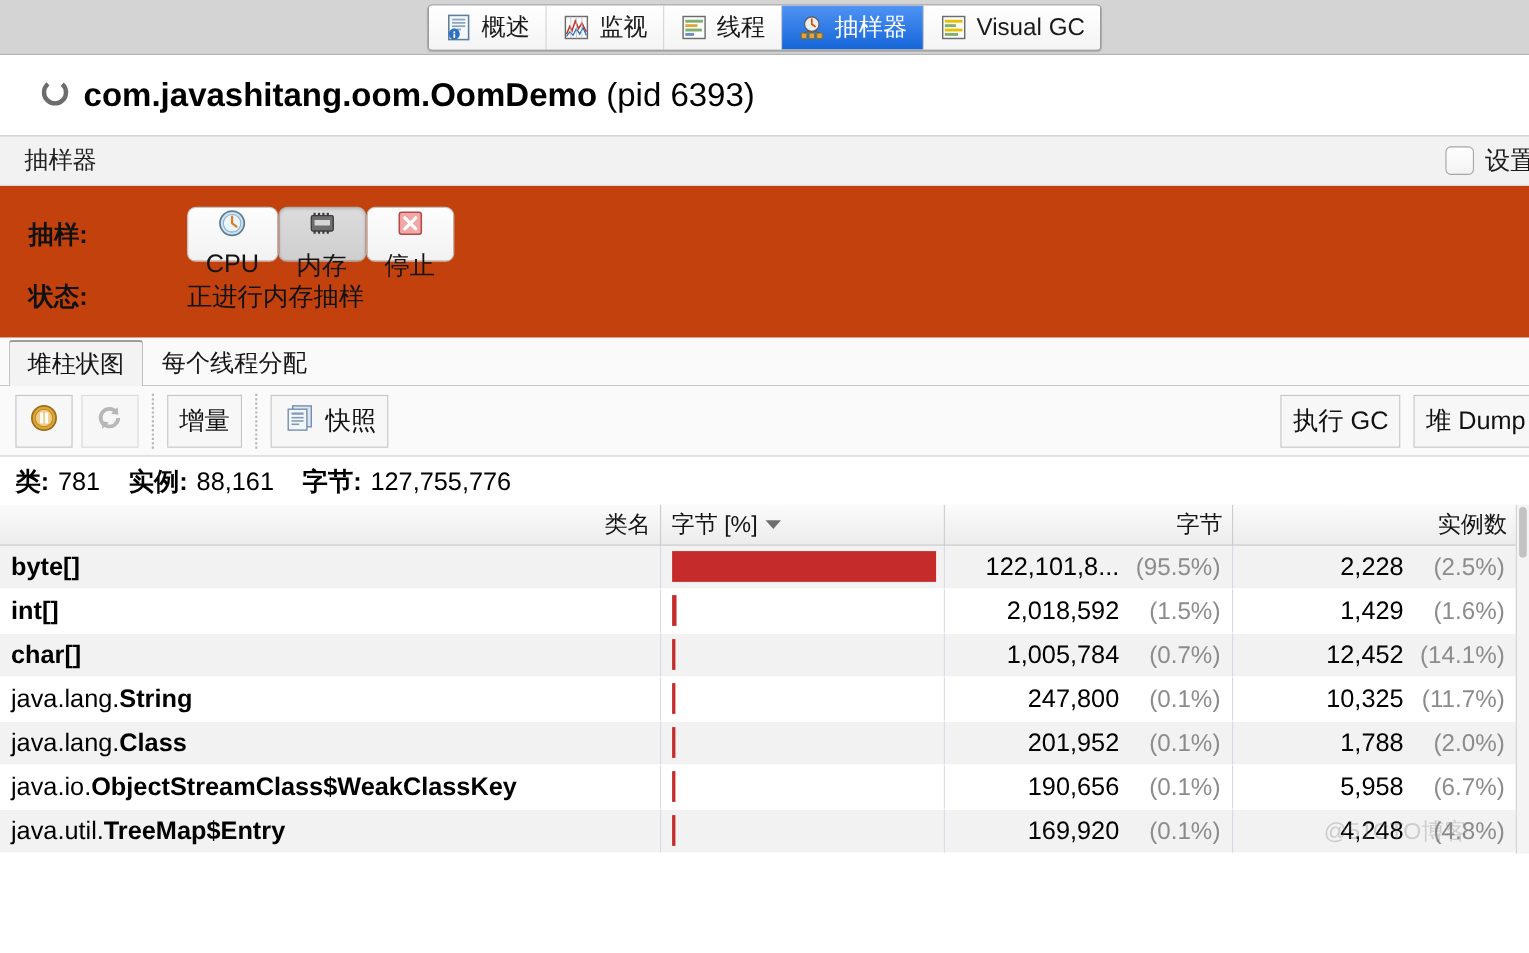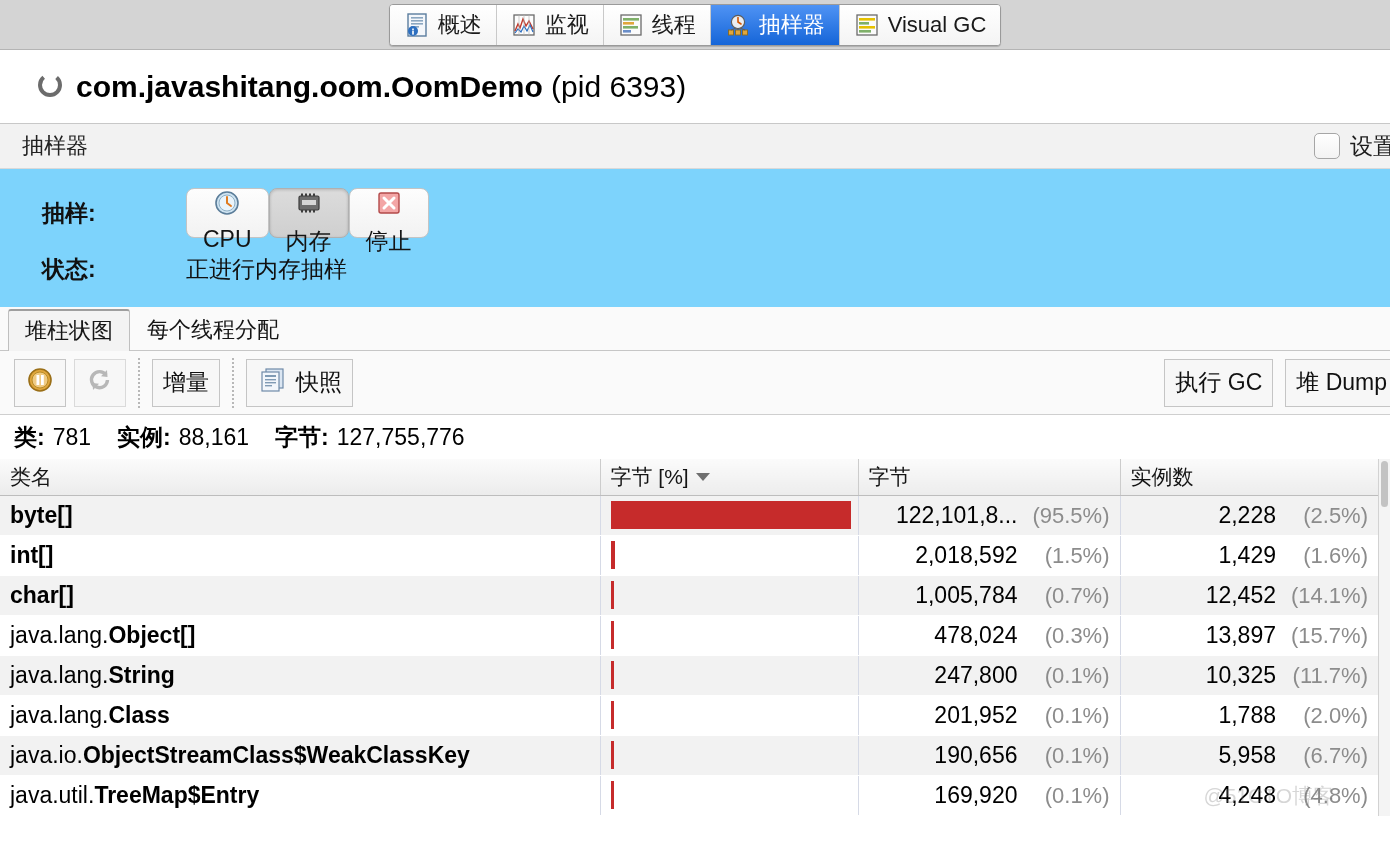--- a/index.html
+++ b/index.html
@@ -90,21 +90,21 @@
   .chk {
     width: 26px; height: 26px;
     border: 1px solid #a6a6a6;
     border-radius: 5px;
     background: linear-gradient(#ffffff,#f3f3f3);
     box-shadow: inset 0 1px 0 #fff;
   }
   .settings-lbl { font-size: 23px; color: #1c1c1c; white-space: nowrap; }
 
   
-  .controls { background:#7dd3fc; padding: 16px 0 10px 16px; }
+  .controls { background:#c2410c; padding: 16px 0 10px 0; }
   .ctrlrow { display: flex; align-items: center; min-height: 56px; }
   .ctrl-label {
     width: 170px;
     text-align: left;
     padding-left: 26px;
     font-size: 23px;
     font-weight: 700;
     color: #111;
   }
   .btn {
@@ -206,21 +206,21 @@
   table.heaptable col.c-pct   { width: 258px; }
   table.heaptable col.c-bytes { width: 262px; }
   table.heaptable col.c-inst  { width: 258px; }
 
   table.heaptable thead th {
     height: 36px;
     background: linear-gradient(#fbfbfb,#ececec);
     border-bottom: 1px solid #bdbdbd;
     border-right: 1px solid #cccccc;
     font-size: 21px; font-weight: 400; color: #141414;
-    text-align: left;
+    text-align: right;
     padding: 0 8px 0 10px;
     vertical-align: middle;
     white-space: nowrap;
   }
   table.heaptable thead th:last-child { border-right: none; }
   .sortcell { display: flex; align-items: center; gap: 7px; }
   .sortarrow {
     width: 0; height: 0;
     border-left: 7px solid transparent;
     border-right: 7px solid transparent;
@@ -583,38 +583,20 @@
             </span>
           </td>
           <td class="num">
             <span class="numline">
               <span class="numval">12,452</span>
               <span class="numpct">(14.1%)</span>
             </span>
           </td>
         </tr>
         <tr>
-          <td class="cls"><span class="pkg">java.lang.</span><span class="cn">Object[]</span></td>
-          <td class="barcell">
-            <div class="bar" style="width: 3px; background: rgb(198, 43, 43);"></div>
-          </td>
-          <td class="num">
-            <span class="numline">
-              <span class="numval">478,024</span>
-              <span class="numpct">(0.3%)</span>
-            </span>
-          </td>
-          <td class="num">
-            <span class="numline">
-              <span class="numval">13,897</span>
-              <span class="numpct">(15.7%)</span>
-            </span>
-          </td>
-        </tr>
-        <tr>
           <td class="cls"><span class="pkg">java.lang.</span><span class="cn">String</span></td>
           <td class="barcell">
             <div class="bar" style="width: 3px; background: rgb(198, 43, 43);"></div>
           </td>
           <td class="num">
             <span class="numline">
               <span class="numval">247,800</span>
               <span class="numpct">(0.1%)</span>
             </span>
           </td>

